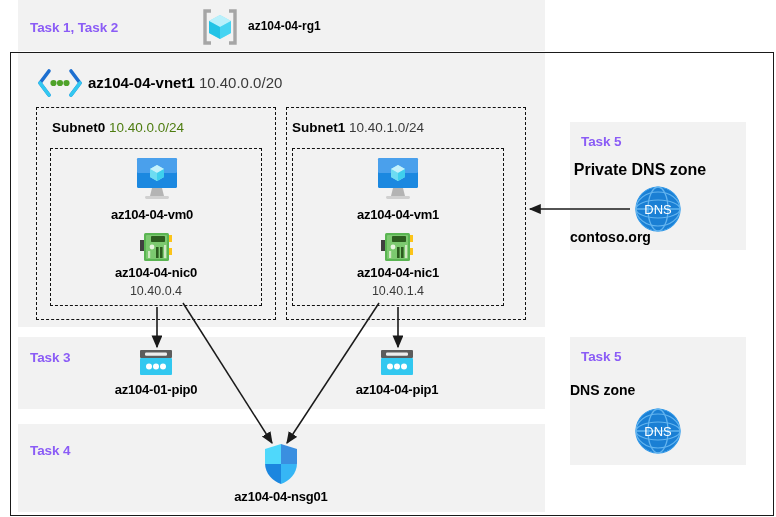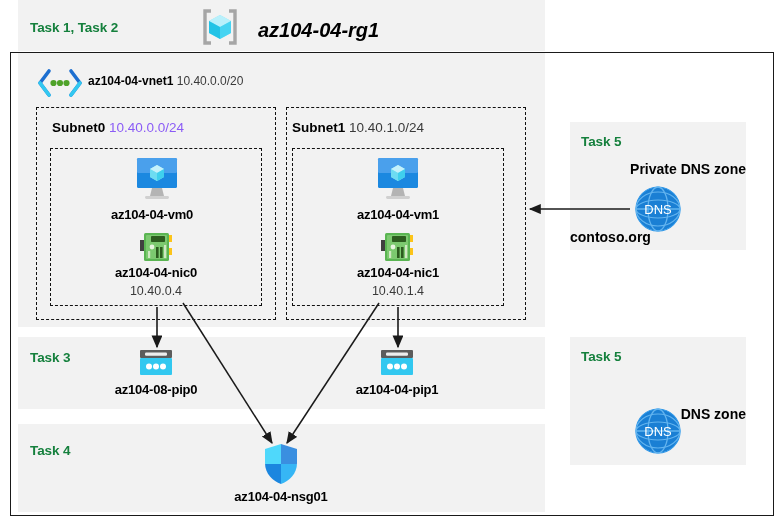--- a/index.html
+++ b/index.html
@@ -13,21 +13,21 @@
     position: relative;
     font-family: "Liberation Sans", sans-serif;
     overflow: hidden;
   }
   .panel {
     position: absolute;
     background: #f2f2f2;
   }
   .task-label {
     position: absolute;
-    color: #15803d;
+    color: #8b5cf6;
     font-weight: bold;
     font-size: 13.5px;
     letter-spacing: -0.1px;
     white-space: nowrap;
   }
   .node-label {
     position: absolute;
     color: #000000;
     font-weight: bold;
     font-size: 13px;
@@ -79,21 +79,21 @@
     left: 18px;
     top: 53px;
     width: 527px;
     height: 274px;
     background: #f2f2f2;
   }
   #vnet-title {
     position: absolute;
     left: 88px;
     top: 74px;
-    font-size: 12px;
+    font-size: 15px;
     white-space: nowrap;
   }
   #vnet-title b { color: #000; }
   #vnet-title span { color: #3a3a3a; font-weight: normal; }
 
   
   .dashed {
     position: absolute;
     border: 1.4px dashed #111;
     box-sizing: border-box;
@@ -129,21 +129,21 @@
   <svg width="44" height="38" viewBox="0 0 44 38">
     <path d="M13 3 L7 3 L7 35 L13 35" fill="none" stroke="#a6a6a6" stroke-width="3.4"></path>
     <path d="M31 3 L37 3 L37 35 L31 35" fill="none" stroke="#a6a6a6" stroke-width="3.4"></path>
     <polygon points="22,7 33,13 33,25 22,31 11,25 11,13" fill="#8ce4f7"></polygon>
     <polygon points="22,7 33,13 22,19 11,13" fill="#b9f0fb"></polygon>
     <polygon points="22,19 33,13 33,25 22,31" fill="#46d4f2"></polygon>
     <polygon points="22,19 11,13 11,25 22,31" fill="#22c3e6"></polygon>
   </svg>
 </div>
 
-<div class="bold-title" style="left:258px; top:19px; font-size:20px;font-style:italic;">az104-04-rg1</div>
+<div class="bold-title" style="left:248px; top:19px; font-size:12px;">az104-04-rg1</div>
 
 <div id="vnet-panel" class="panel"></div>
 
 <div class="icon-wrap" style="left:36px; top:68px; width:48px; height:30px;">
   <svg width="48" height="30" viewBox="0 0 48 30">
     <path d="M13 3 L4 15 L13 27" fill="none" stroke="#1d6fd0" stroke-width="3.6" stroke-linecap="round" stroke-linejoin="round"></path>
     <path d="M13 27 L4 15 L13 3" fill="none" stroke="#32c8f0" stroke-width="3.6" stroke-linecap="round" stroke-linejoin="round" opacity="0"></path>
     <path d="M4 15 L13 27" fill="none" stroke="#32c8f0" stroke-width="3.6" stroke-linecap="round"></path>
     <path d="M35 3 L44 15 L35 27" fill="none" stroke="#1d6fd0" stroke-width="3.6" stroke-linecap="round" stroke-linejoin="round"></path>
     <path d="M44 15 L35 27" fill="none" stroke="#32c8f0" stroke-width="3.6" stroke-linecap="round"></path>
@@ -153,21 +153,21 @@
   </svg>
 </div>
 
 <div id="vnet-title">
   <b>az104-04-vnet1</b><span>&nbsp;</span><span>10.40.0.0/20</span>
 </div>
 
 <div class="dashed" style="left:36px; top:107px; width:240px; height:213px;"></div>
 
 <div class="bold-title" style="left:52px; top:120px;">
-  <span>Subnet0</span><span>&nbsp;</span><span style="font-weight:normal;color:#8b5cf6;">10.40.0.0/24</span>
+  <span>Subnet0</span><span>&nbsp;</span><span style="font-weight:normal;color:#4d7c0f;">10.40.0.0/24</span>
 </div>
 
 <div class="dashed" style="left:50px; top:148px; width:212px; height:158px;"></div>
 
 <div class="icon-wrap" style="left:133px; top:156px; width:48px; height:44px;">
   <svg width="48" height="44" viewBox="0 0 48 44">
     <rect x="4" y="2" width="40" height="30" rx="1.5" fill="#1b88e0"></rect>
     <rect x="4" y="2" width="40" height="15" rx="1.5" fill="#4aa0ec"></rect>
     <polygon points="24,9 31,13 31,21 24,25 17,21 17,13" fill="#8fe3f5"></polygon>
     <polygon points="24,9 31,13 24,17 17,13" fill="#c4f1fb"></polygon>
@@ -243,21 +243,21 @@
 <div class="icon-wrap" style="left:138px; top:349px; width:36px; height:28px;">
   <svg width="36" height="28" viewBox="0 0 36 28">
     <rect x="2" y="1" width="32" height="8" rx="1" fill="#5c5c5c"></rect>
     <rect x="7" y="3.4" width="22" height="3.4" rx="1.2" fill="#ededed"></rect>
     <rect x="2" y="9" width="32" height="17" rx="1" fill="#32c8f0"></rect>
     <circle cx="11" cy="17.5" r="3" fill="#ffffff"></circle>
     <circle cx="18" cy="17.5" r="3" fill="#ffffff"></circle>
     <circle cx="25" cy="17.5" r="3" fill="#ffffff"></circle>
   </svg>
 </div>
-<div class="node-label" style="left:56px; top:382px; width:200px;">az104-08-pip0</div>
+<div class="node-label" style="left:56px; top:382px; width:200px;">az104-01-pip0</div>
 
 <div class="icon-wrap" style="left:379px; top:349px; width:36px; height:28px;">
   <svg width="36" height="28" viewBox="0 0 36 28">
     <rect x="2" y="1" width="32" height="8" rx="1" fill="#5c5c5c"></rect>
     <rect x="7" y="3.4" width="22" height="3.4" rx="1.2" fill="#ededed"></rect>
     <rect x="2" y="9" width="32" height="17" rx="1" fill="#32c8f0"></rect>
     <circle cx="11" cy="17.5" r="3" fill="#ffffff"></circle>
     <circle cx="18" cy="17.5" r="3" fill="#ffffff"></circle>
     <circle cx="25" cy="17.5" r="3" fill="#ffffff"></circle>
   </svg>
@@ -279,38 +279,38 @@
       <rect x="19" y="0" width="19" height="21" fill="#3a8fe0"></rect>
       <rect x="0" y="21" width="19" height="21" fill="#1b86df"></rect>
       <rect x="19" y="21" width="19" height="21" fill="#36b6f5"></rect>
     </g>
   </svg>
 </div>
 <div class="node-label" style="left:181px; top:489px; width:200px;">az104-04-nsg01</div>
 
 <div id="task5-panel" class="panel"></div>
 <div class="task-label" style="left:581px; top:134px;">Task 5</div>
-<div class="bold-title" style="left:570px; top:161px; width:176px; text-align:right; font-size:14px;">Private DNS zone</div>
+<div class="bold-title" style="left:552px; top:161px; width:176px; text-align:center; font-size:16px;">Private DNS zone</div>
 
 <div class="icon-wrap" style="left:632px; top:184px; width:52px; height:50px;">
   <svg width="52" height="50" viewBox="0 0 52 50">
     <circle cx="26" cy="25" r="22" fill="#1a7fd4"></circle>
     <circle cx="26" cy="25" r="22" fill="none" stroke="#2f97e8" stroke-width="1.2"></circle>
     <ellipse cx="26" cy="25" rx="10" ry="22" fill="none" stroke="#63b4ef" stroke-width="1.3"></ellipse>
     <line x1="4" y1="25" x2="48" y2="25" stroke="#63b4ef" stroke-width="1.3"></line>
     <ellipse cx="26" cy="25" rx="22" ry="9" fill="none" stroke="#63b4ef" stroke-width="1.1"></ellipse>
     <ellipse cx="26" cy="25" rx="22" ry="17" fill="none" stroke="#63b4ef" stroke-width="1.1"></ellipse>
     <text x="26" y="30" text-anchor="middle" font-family="Liberation Sans, sans-serif" font-size="13" fill="#ffffff">DNS</text>
   </svg>
 </div>
 <div class="bold-title" style="left:570px; top:229px; width:176px; text-align:left; font-size:14px;">contoso.org</div>
 
 <div id="task6-panel" class="panel"></div>
 <div class="task-label" style="left:581px; top:349px;">Task 5</div>
-<div class="bold-title" style="left:570px; top:382px; width:176px; text-align:right; font-size:14px;margin-top:24px;">DNS zone</div>
+<div class="bold-title" style="left:570px; top:382px; width:176px; text-align:left; font-size:14px;">DNS zone</div>
 
 <div class="icon-wrap" style="left:632px; top:406px; width:52px; height:50px;">
   <svg width="52" height="50" viewBox="0 0 52 50">
     <circle cx="26" cy="25" r="22" fill="#1a7fd4"></circle>
     <circle cx="26" cy="25" r="22" fill="none" stroke="#2f97e8" stroke-width="1.2"></circle>
     <ellipse cx="26" cy="25" rx="10" ry="22" fill="none" stroke="#63b4ef" stroke-width="1.3"></ellipse>
     <line x1="4" y1="25" x2="48" y2="25" stroke="#63b4ef" stroke-width="1.3"></line>
     <ellipse cx="26" cy="25" rx="22" ry="9" fill="none" stroke="#63b4ef" stroke-width="1.1"></ellipse>
     <ellipse cx="26" cy="25" rx="22" ry="17" fill="none" stroke="#63b4ef" stroke-width="1.1"></ellipse>
     <text x="26" y="30" text-anchor="middle" font-family="Liberation Sans, sans-serif" font-size="13" fill="#ffffff">DNS</text>

